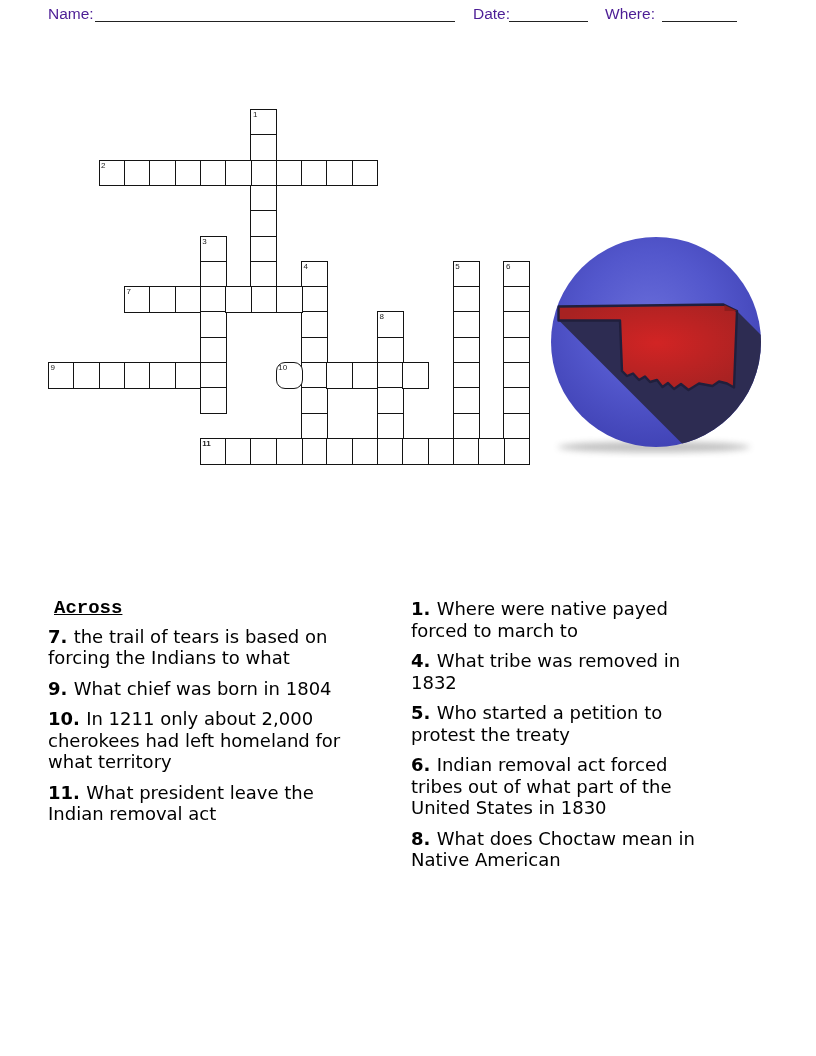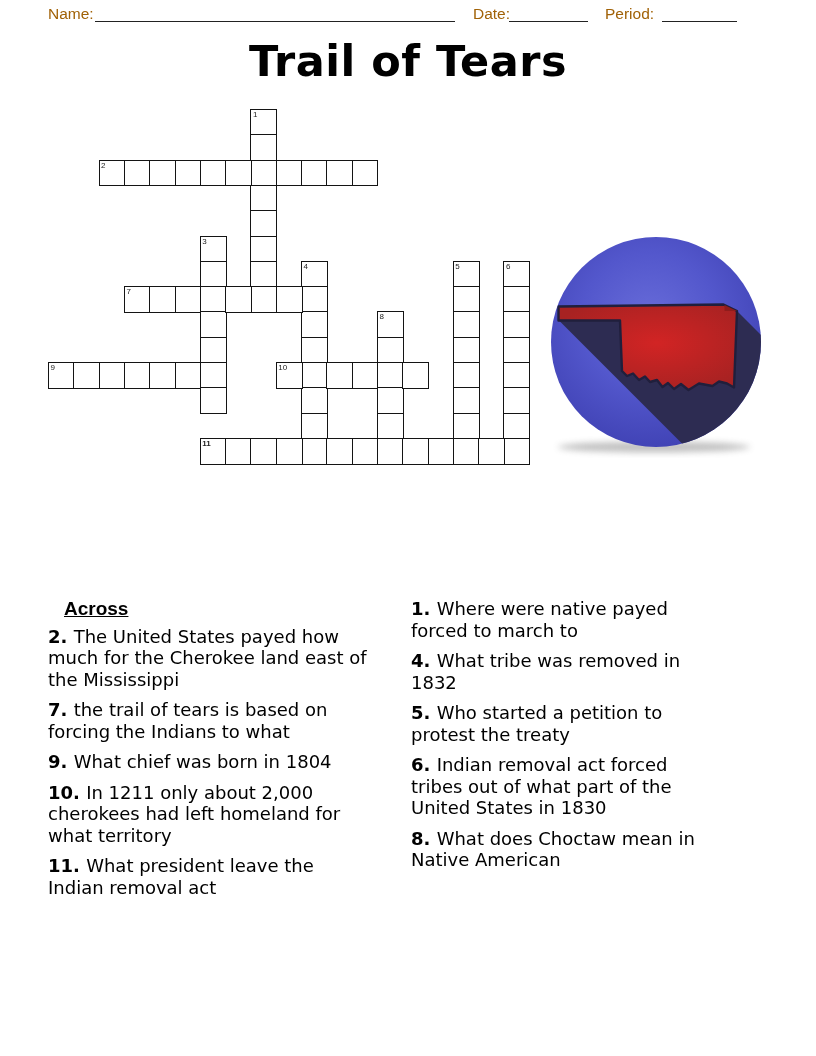--- a/index.html
+++ b/index.html
@@ -1,57 +1,56 @@
 <!DOCTYPE html>
 <html><head>
 <meta charset="utf-8">
 <style>
   html,body{margin:0;padding:0;background:#fff;}
   .page{position:relative;width:816px;height:1056px;background:#ffffff;overflow:hidden;
         font-family:"Liberation Sans",sans-serif;color:#000;}
 
   
-  .hlabel{position:absolute;top:5px;font-size:15.5px;color:#a16207;}
+  .hlabel{position:absolute;top:5px;font-size:15.5px;color:#4c1d95;}
   .hline{position:absolute;top:3px;height:18px;border-bottom:1.5px solid #222;}
 
   
   .title{position:absolute;top:36px;left:0;right:0;text-align:center;
          font-family:"DejaVu Sans",sans-serif;font-size:43px;font-weight:bold;
          letter-spacing:0.5px;}
 
   
   .grid{position:absolute;}
   .cell{position:absolute;box-sizing:border-box;background:#fff;border:1.6px solid #141414;}
   .cell .num{position:absolute;top:0;left:1.5px;font-size:8px;line-height:9px;
              font-family:"Liberation Sans",sans-serif;color:#222;}
 
   
   .clue-col{position:absolute;font-family:"DejaVu Sans",sans-serif;font-size:18px;
             line-height:21.5px;color:#000;}
-  .clue-heading{margin:0 0 6px 16px;font-size:19px;font-weight:bold;text-decoration:underline;
-                font-family:Liberation Sans, sans-serif;}
+  .clue-heading{margin:0 0 6px 6px;font-size:19px;font-weight:bold;text-decoration:underline;
+                font-family:Liberation Mono, monospace;}
   .clue{margin:0 0 9px 0;}
   .clue-num{font-weight:bold;}
   .clue-text{white-space:pre-line;}
 
   .logo{position:absolute;left:540px;top:226px;}
 </style>
 </head>
 <body>
 
 <div class="page">
 
   <span class="hlabel" style="left:48px">Name:</span>
   <span class="hline" style="left:95px;width:360px"></span>
   <span class="hlabel" style="left:473px">Date:</span>
   <span class="hline" style="left:509px;width:79px"></span>
-  <span class="hlabel" style="left:605px">Period:</span>
+  <span class="hlabel" style="left:605px">Where:</span>
   <span class="hline" style="left:662px;width:75px"></span>
 
-  <div class="title">Trail of Tears</div>
 
   <div class="grid" style="left: 48px; top: 109px;">
       <div class="cell" style="left: 202.4px; top: 0px; width: 26.9px; height: 26.9px;">
         <span class="num">1</span>
       </div>
       <div class="cell" style="left: 202.4px; top: 25.3px; width: 26.9px; height: 26.9px;"></div>
       <div class="cell" style="left: 202.4px; top: 50.6px; width: 26.9px; height: 26.9px;"></div>
       <div class="cell" style="left: 202.4px; top: 75.9px; width: 26.9px; height: 26.9px;"></div>
       <div class="cell" style="left: 202.4px; top: 101.2px; width: 26.9px; height: 26.9px;"></div>
       <div class="cell" style="left: 202.4px; top: 126.5px; width: 26.9px; height: 26.9px;"></div>
@@ -124,21 +123,21 @@
       <div class="cell" style="left: 328.9px; top: 303.6px; width: 26.9px; height: 26.9px;"></div>
       <div class="cell" style="left: 328.9px; top: 328.9px; width: 26.9px; height: 26.9px;"></div>
       <div class="cell" style="left: 0px; top: 253px; width: 26.9px; height: 26.9px;">
         <span class="num">9</span>
       </div>
       <div class="cell" style="left: 25.3px; top: 253px; width: 26.9px; height: 26.9px;"></div>
       <div class="cell" style="left: 50.6px; top: 253px; width: 26.9px; height: 26.9px;"></div>
       <div class="cell" style="left: 75.9px; top: 253px; width: 26.9px; height: 26.9px;"></div>
       <div class="cell" style="left: 101.2px; top: 253px; width: 26.9px; height: 26.9px;"></div>
       <div class="cell" style="left: 126.5px; top: 253px; width: 26.9px; height: 26.9px;"></div>
-      <div class="cell" style="left: 227.7px; top: 253px; width: 26.9px; height: 26.9px;">
+      <div class="cell" style="left: 227.7px; top: 253px; width: 26.9px; height: 26.9px; border-radius: 9px;">
         <span class="num">10</span>
       </div>
       <div class="cell" style="left: 278.3px; top: 253px; width: 26.9px; height: 26.9px;"></div>
       <div class="cell" style="left: 303.6px; top: 253px; width: 26.9px; height: 26.9px;"></div>
       <div class="cell" style="left: 354.2px; top: 253px; width: 26.9px; height: 26.9px;"></div>
       <div class="cell" style="left: 151.8px; top: 328.9px; width: 26.9px; height: 26.9px; font-weight: bold;">
         <span class="num">11</span>
       </div>
       <div class="cell" style="left: 177.1px; top: 328.9px; width: 26.9px; height: 26.9px;"></div>
       <div class="cell" style="left: 202.4px; top: 328.9px; width: 26.9px; height: 26.9px;"></div>
@@ -181,23 +180,20 @@
                L 712.5 388 L 699 385.5 L 688.5 392 L 681 386 L 674 391 L 668 385
                L 662.5 389 L 657 382 L 650 384 L 645 378.5 L 639 382 L 633 375.5
                L 627 378 L 622 373 L 620 322.5 L 558.5 322.5 Z" stroke="#201f3c"></path>
       <path d="M 724.5 307 L 737 313 L 724.5 313 Z" fill="#8f1c1c"></path>
     </g>
   </svg>
 
   <div class="clue-col" style="left:48px;top:598px;width:372px">
     <h2 class="clue-heading">Across</h2>
     <div>
-        <p class="clue"><span class="clue-num">2. </span><span class="clue-text">The United States payed how
-much for the Cherokee land east of
-the Mississippi</span></p>
         <p class="clue"><span class="clue-num">7. </span><span class="clue-text">the trail of tears is based on
 forcing the Indians to what</span></p>
         <p class="clue"><span class="clue-num">9. </span><span class="clue-text">What chief was born in 1804</span></p>
         <p class="clue"><span class="clue-num">10. </span><span class="clue-text">In 1211 only about 2,000
 cherokees had left homeland for
 what territory</span></p>
         <p class="clue"><span class="clue-num">11. </span><span class="clue-text">What president leave the
 Indian removal act</span></p>
       </div>
   </div>

